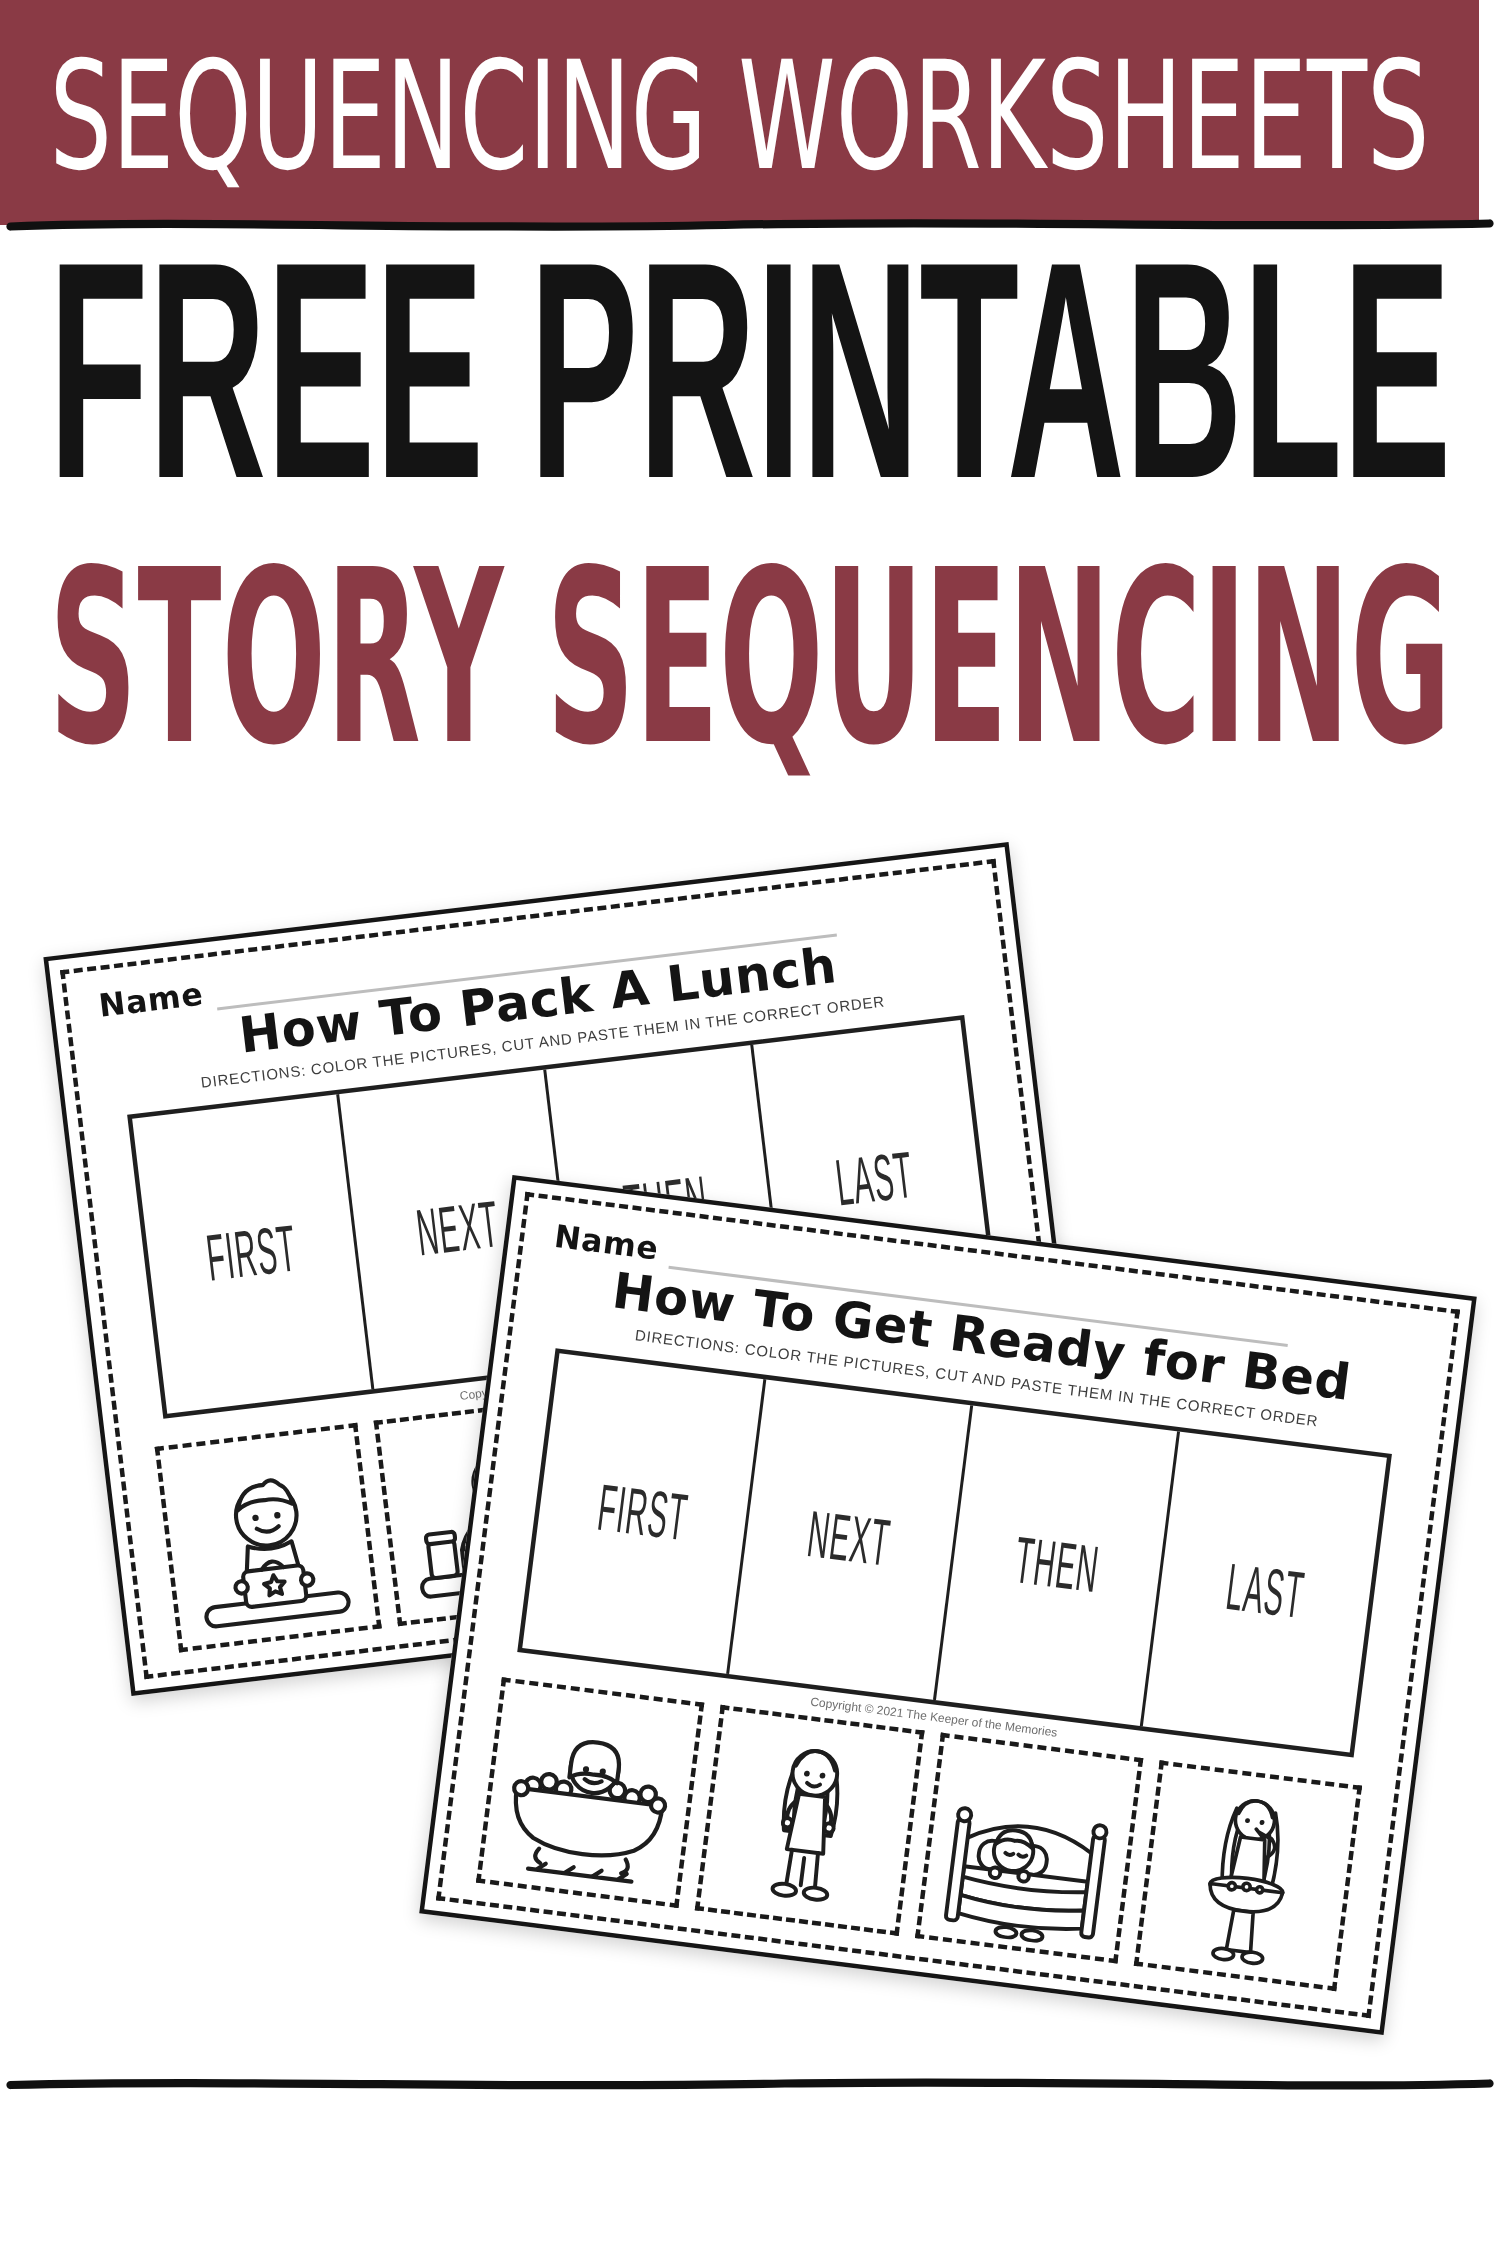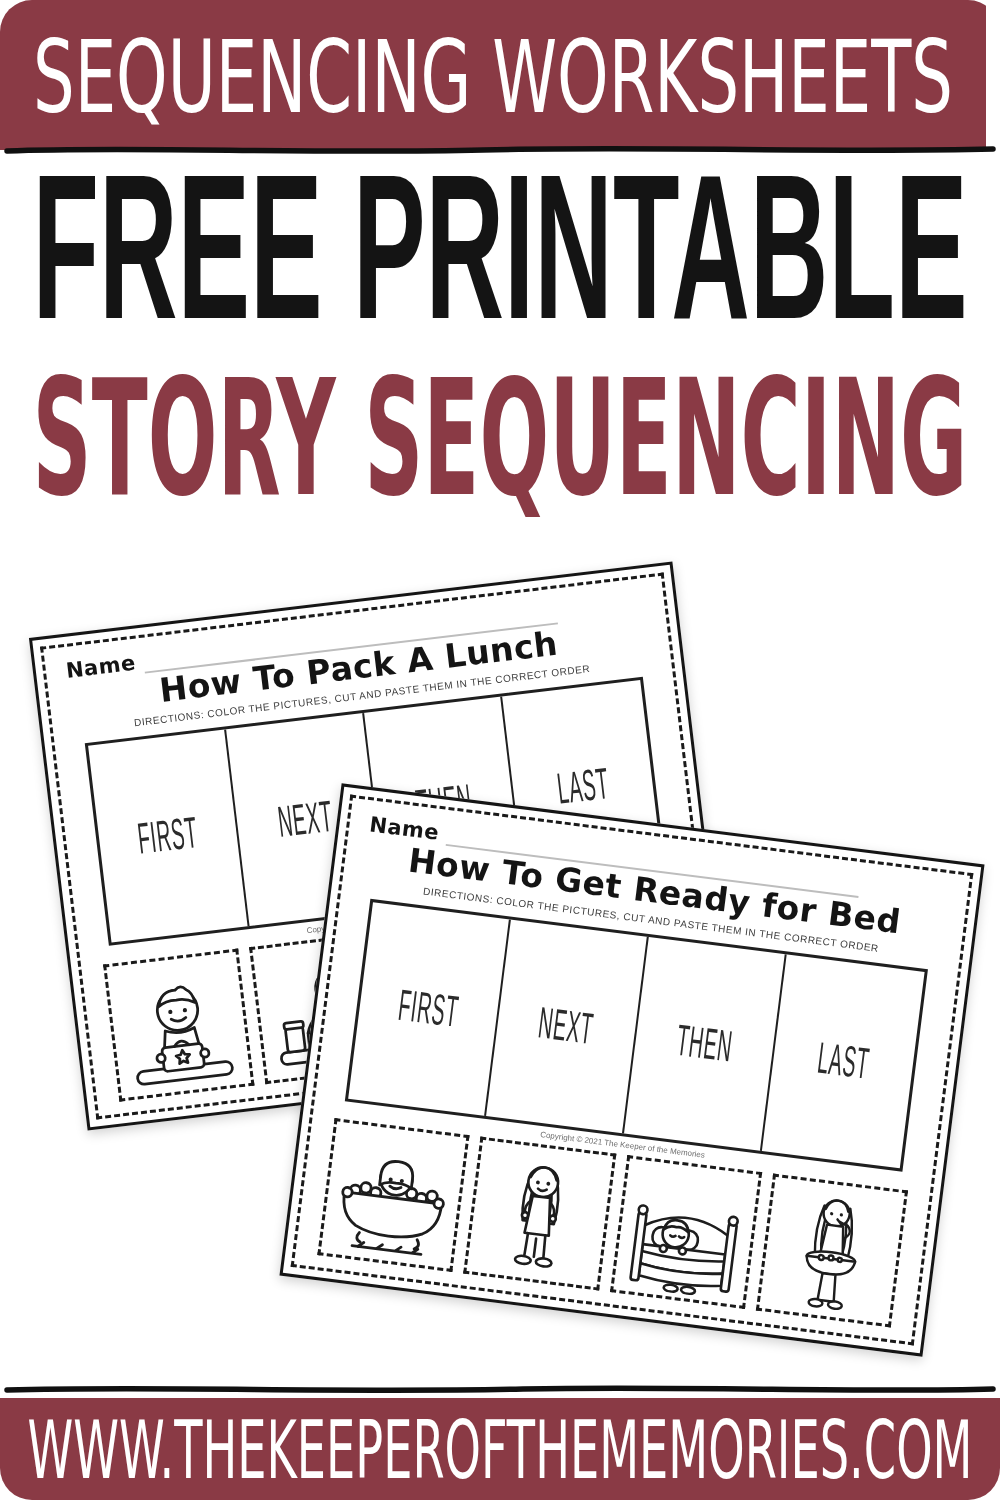--- a/index.html
+++ b/index.html
@@ -1,17 +1,17 @@
 <!DOCTYPE html>
 <html><head>
 <meta charset="utf-8">
 <style>
   html,body{margin:0;padding:0;background:#ffffff;}
   .canvas{position:relative;width:1000px;height:1500px;background:#ffffff;overflow:hidden;
-          font-family:"Liberation Sans",sans-serif;border-radius:32px;}
+          font-family:"Liberation Sans",sans-serif;}
 
   
   .banner{position:absolute;left:0;background:#8a3a45;}
   .banner-top{top:0;width:986px;height:150px;}
   .banner-bottom{top:1398px;width:1000px;height:102px;}
   .banner svg{display:block;}
 
   
   .rule{position:absolute;left:3px;width:994px;height:14px;}
   .rule-top{top:143px;}
@@ -265,19 +265,14 @@
           </svg>
         </div>
       </div>
     </div>
   </div>
 
   <svg class="rule rule-bottom" viewBox="0 0 994 14">
     <path d="M4 7 C 160 3, 340 10, 520 6 C 700 3, 860 10, 990 6" stroke="#101010" stroke-width="5.5" fill="none" stroke-linecap="round"></path>
   </svg>
 
-  <div class="banner banner-bottom">
-    <svg width="1000" height="102" viewBox="0 0 1000 102">
-      <text x="500" y="80" text-anchor="middle" font-family="DejaVu Sans" font-size="80" font-weight="500" fill="#ffffff" textLength="945" lengthAdjust="spacingAndGlyphs">WWW.THEKEEPEROFTHEMEMORIES.COM</text>
-    </svg>
-  </div>
 
 </div>
 
 </body></html>

